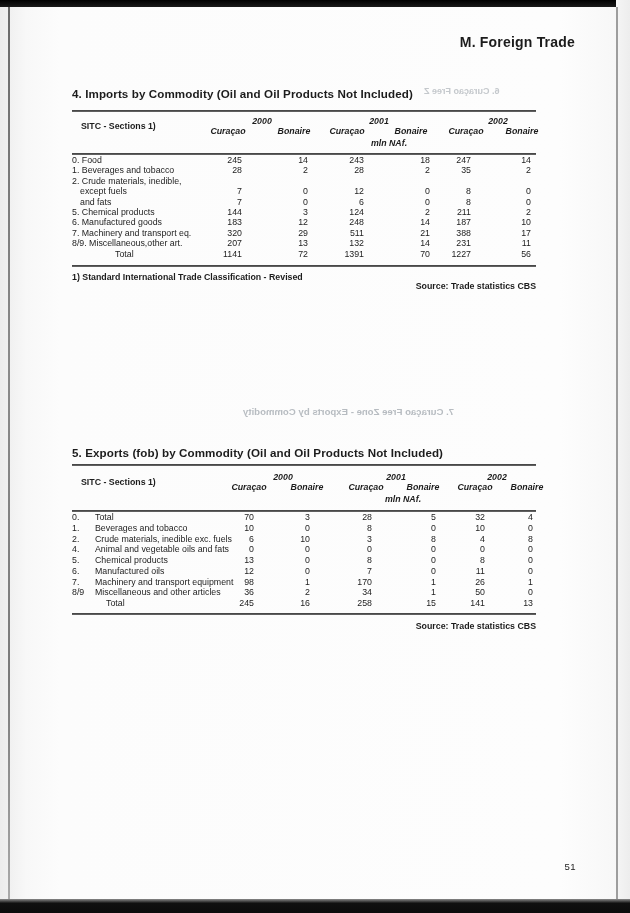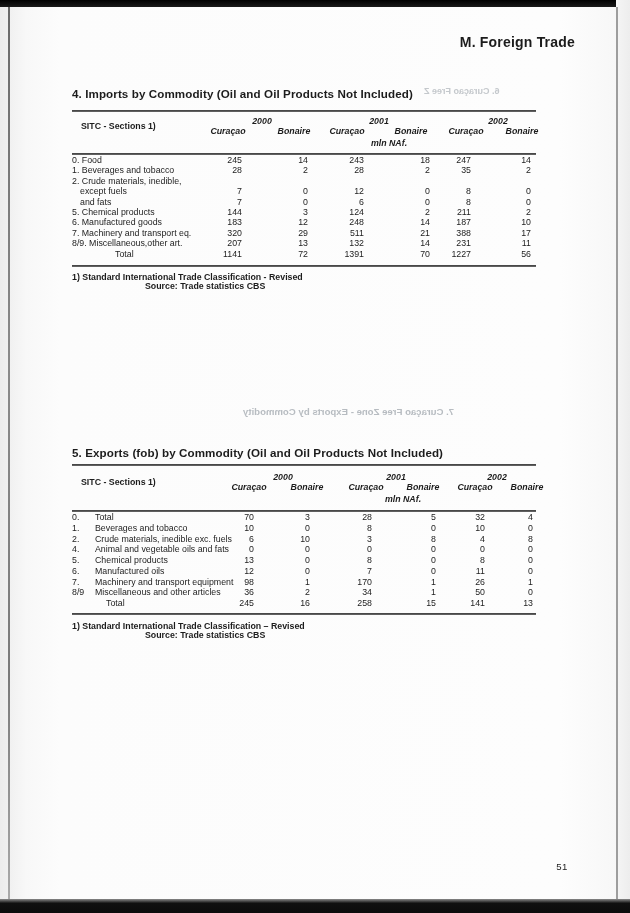--- a/index.html
+++ b/index.html
@@ -33,26 +33,26 @@
   .t5 .trow{grid-template-columns:23px 89px 70px 56px 62px 64px 49px 48px;height:10.75px;line-height:10.75px;}
   .cl{white-space:nowrap;}
   .cl.cont{padding-left:8px;}
   .cv{text-align:right;white-space:nowrap;}
   .total-row{height:11px;line-height:11px;}
   .t4 .total-row .cl{padding-left:43px;}
   .t5 .total-row .cl{grid-column:1 / 3;padding-left:34px;}
   .t4 .rule-bot{margin-top:6px;} .t5 .rule-bot{margin-top:4px;}
   .footnotes{margin-top:6px;font-weight:bold;font-size:8.8px;line-height:9.4px;}
   .t5 .footnotes{margin-top:7px;}
-  .fn2{padding-left:73px;}
+  .fn2{padding-left:73px;text-align:right;}
   
   .bleed{color:#b7bcc1;font-weight:bold;transform:scaleX(-1);display:inline-block;white-space:nowrap;filter:blur(.55px);}
   .bleed1{left:424px;top:86px;font-size:9px;color:#c4c8cc;}
   .bleed2{left:243px;top:406px;font-size:9.6px;}
-  .page-number{left:548px;top:861px;width:28px;text-align:center;font-size:9.6px;letter-spacing:.4px;}
+  .page-number{left:548px;top:861px;width:28px;text-align:right;font-size:9.6px;letter-spacing:.4px;}
 </style>
 </head>
 <body>
 
 <div class="abs edge-left-line"></div>
 <div class="abs edge-right-strip"></div>
 <div class="abs edge-right-line"></div>
 <div class="abs edge-top"></div>
 
 <div class="abs page-header">M. Foreign Trade</div>
@@ -275,20 +275,19 @@
       <span class="cv">245</span>
       <span class="cv">16</span>
       <span class="cv">258</span>
       <span class="cv">15</span>
       <span class="cv">141</span>
       <span class="cv">13</span>
     </div>
   </div>
   <div class="rule rule-bot"></div>
   <div class="footnotes">
-    <div>1) Standard International Trade Classification – Revised</div>
     <div class="fn2">Source: Trade statistics CBS</div>
   </div>
 </div>
 
 <div class="abs page-number">51</div>
 
 <div class="abs edge-bottom"></div>
 
 </body></html>

